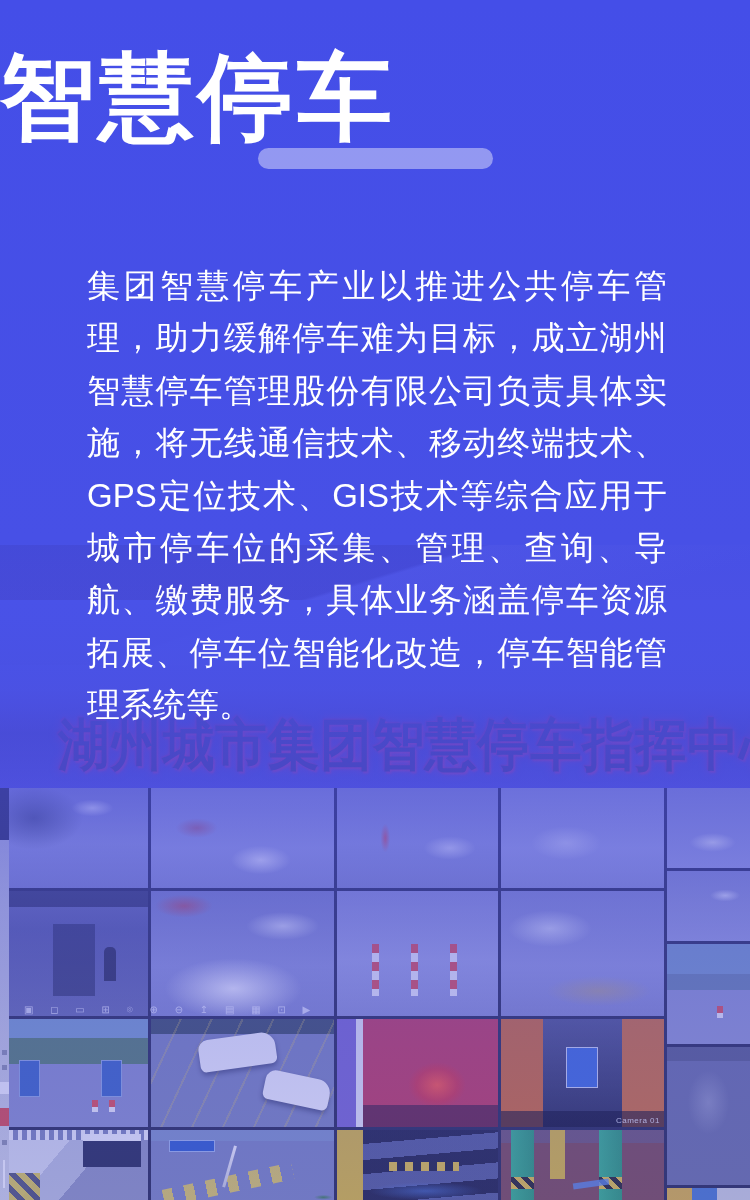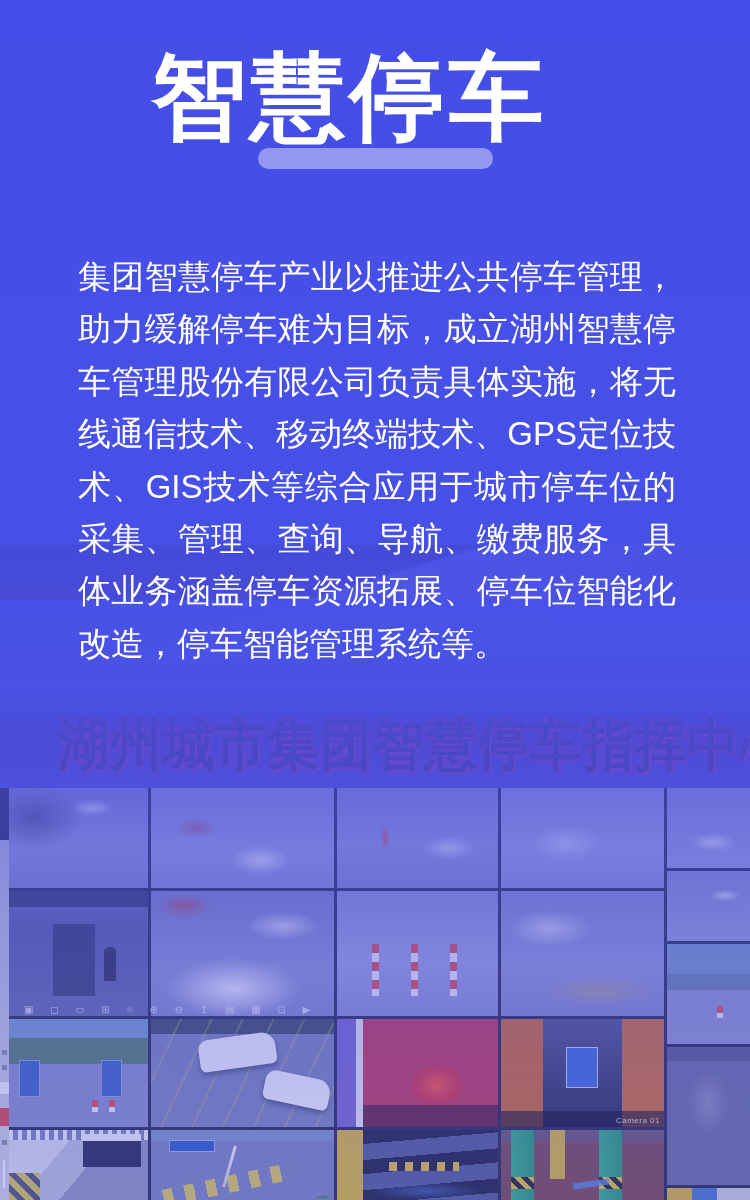--- a/index.html
+++ b/index.html
@@ -8,31 +8,31 @@
     background:linear-gradient(180deg,#444ee8 0%,#4750e6 45%,#4f52e2 58%,#5354de 70%);
     font-family:"Liberation Sans", sans-serif;
   }
   
   .hero{position:absolute;left:0;top:0;width:750px;height:220px;z-index:10;}
   .title-underline{
     position:absolute;left:258px;top:148px;width:235px;height:21px;border-radius:11px;
     background:rgba(255,255,255,0.42);
   }
   .hero-title{
-    position:absolute;left:0;top:40px;width:699px;margin:0;text-align:center;
+    position:absolute;left:0;top:40px;width:699px;margin:0;text-align:left;
     font-family:"DejaVu Serif", serif;font-weight:700;font-size:95px;line-height:1.2;
     letter-spacing:4px;color:#ffffff;
   }
   
   .body-copy{
     position:absolute;left:74px;top:247px;width:606px;z-index:10;
     color:#ffffff;font-size:33px;line-height:52.4px;text-align:justify;
     font-family:"Liberation Sans", sans-serif;
   }
-  .body-copy p{margin:4px;}
+  .body-copy p{margin:13px;}
   
   .fade-band{
     position:absolute;left:0;top:545px;width:750px;height:120px;z-index:1;
     background:linear-gradient(163deg, rgba(58,54,170,0.22) 42%, rgba(120,120,230,0.10) 43%, rgba(120,120,230,0) 70%);
   }
   
   .photo{position:absolute;left:0;top:600px;width:750px;height:600px;z-index:2;}
   .sign-band{
     position:absolute;left:0;top:88px;width:750px;height:100px;
     background:linear-gradient(180deg, rgba(70,60,190,0) 0%, rgba(54,46,150,0.40) 45%, rgba(72,64,196,0.10) 100%);

